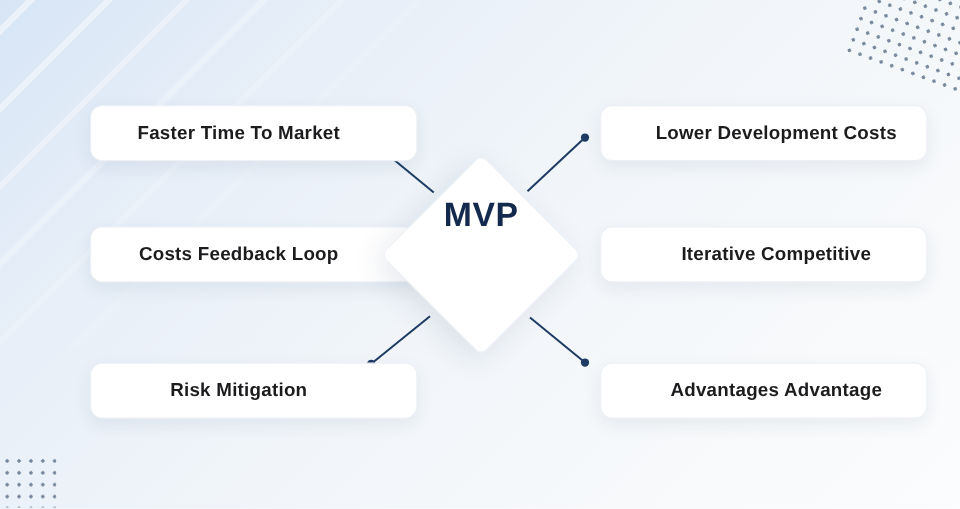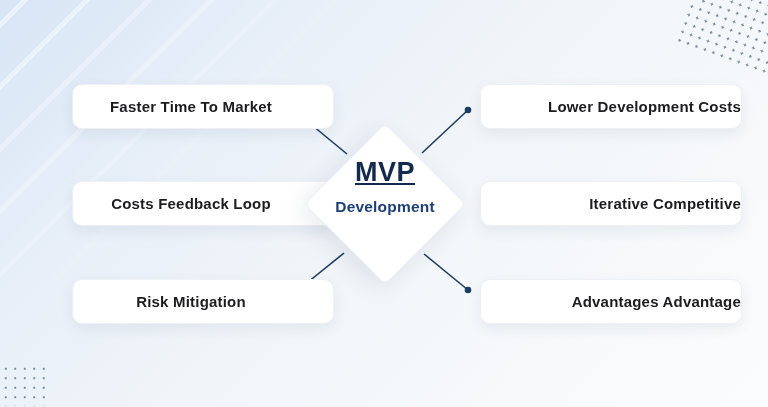--- a/index.html
+++ b/index.html
@@ -46,35 +46,35 @@
     width:262px;height:45px;
     background:var(--card-bg);
     border:1px solid #edf0f5;
     border-radius:10px;
     box-shadow:0 5px 14px rgba(40,60,95,0.08);
     display:flex;align-items:center;
     font-size:15px;font-weight:700;color:var(--card-text);
     letter-spacing:.2px;
   }
   .card.left{left:28px;justify-content:center;padding-right:24px;margin-left:44px;}
-  .card.right{left:480px;justify-content:flex-end;padding-left:20px;}
-  .row-1{top:84px;} .row-2{top:181px;} .row-3{top:279px;}
+  .card.right{left:480px;justify-content:center;padding-left:20px;}
+  .row-1{top:84px;} .row-2{top:181px;} .row-3{top:290px;}
   .diamond{
     position:absolute;left:328px;top:147px;width:114px;height:114px;
     background:#fff;border:1px solid #f0f3f7;border-radius:6px;
     transform:rotate(45deg);
     box-shadow:0 8px 24px rgba(30,50,90,0.10);
   }
   .diamond-content{
     position:absolute;left:300px;top:157px;width:170px;
     text-align:center;pointer-events:none;
   }
   .diamond-title{
     font-size:27px;font-weight:800;color:var(--title);
-    letter-spacing:.5px;line-height:30px;margin-bottom:7px;text-decoration:underline;
+    letter-spacing:.5px;line-height:30px;margin-bottom:7px;
   }
   .diamond-sub{
     font-size:15.5px;font-weight:700;color:var(--subtitle);
     line-height:26px;letter-spacing:.2px;
   }
   .connectors{position:absolute;left:0;top:0;pointer-events:none;}
   .connectors line{stroke:var(--connector);stroke-width:1.6;}
   .connectors circle{fill:var(--connector);}
 </style>
 </head>
@@ -111,14 +111,13 @@
 <div class="card right row-2">
   <span>Iterative Competitive</span>
 </div>
 <div class="card right row-3">
   <span>Advantages Advantage</span>
 </div>
 
 <div class="diamond"></div>
 <div class="diamond-content">
   <div class="diamond-title">MVP</div>
-  <div class="diamond-sub">Development</div>
 </div>
 
 </body></html>

